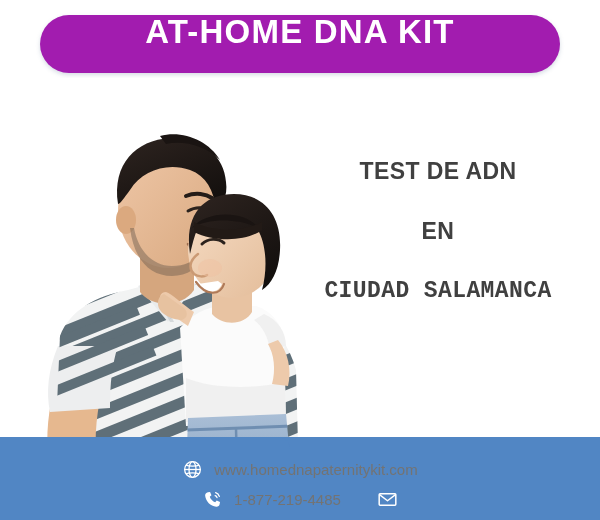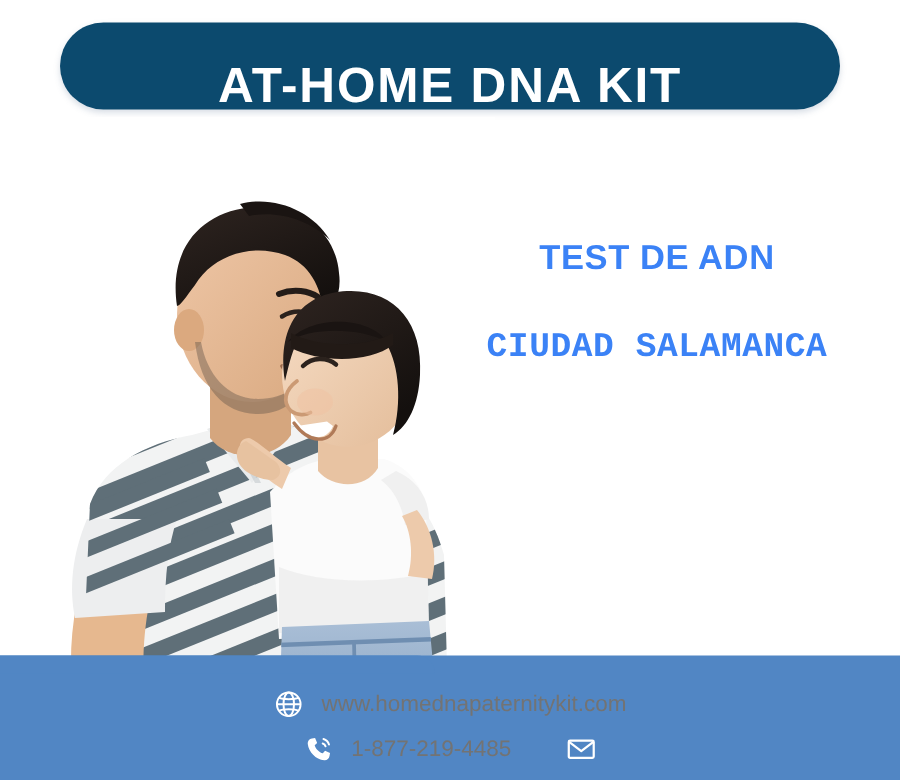--- a/index.html
+++ b/index.html
@@ -25,24 +25,24 @@
     top: 0;
     width: 600px;
     height: 88px;
   }
   .title-pill {
     position: absolute;
     left: 40px;
     top: 15px;
     width: 520px;
     height: 58px;
-    background: #0c4a6e;
+    background: #a21caf;
     border-radius: 29px;
     display: flex;
-    align-items: flex-end;
+    align-items: flex-start;
     justify-content: center;
     box-shadow: 0 2px 4px rgba(120,140,165,0.30);
   }
   .title-pill-text {
     color: #ffffff;
     font-size: 33px;
     font-weight: bold;
     letter-spacing: 1.2px;
     line-height: 1;
     white-space: nowrap;
@@ -61,21 +61,21 @@
 
   
   .headline-block {
     position: absolute;
     left: 300px;
     top: 160px;
     width: 276px;
     text-align: center;
   }
   .headline-line {
-    color: #3b82f6;
+    color: #404040;
     font-size: 23px;
     font-weight: bold;
     letter-spacing: 0.4px;
     line-height: 1;
     white-space: nowrap;
   }
   .headline-line.l1 { margin-bottom: 37px; }
   .headline-line.l2 { margin-bottom: 37px; }
   .headline-line.l3 { font-size: 23px; font-family: Liberation Mono, monospace; }
 
@@ -290,20 +290,21 @@
                C172 216 182 226 194 234 Z" fill="#edcaab"></path>
       <path d="M164 216 C158 218 156 226 160 232 C164 238 174 242 182 242
                C188 240 188 234 184 230 C178 226 170 220 164 216 Z" fill="#e7c2a0"></path>
 
       <path d="M278 262 C288 274 292 292 288 308 L272 306 C276 292 274 276 268 266 Z" fill="#edcaab"></path>
     </svg>
   </div>
 
   <div class="headline-block">
     <div class="headline-line l1">TEST DE ADN</div>
+    <div class="headline-line l2">EN</div>
     <div class="headline-line l3">CIUDAD SALAMANCA</div>
   </div>
 
   <div class="footer-bar"></div>
   <div class="footer-notch"></div>
 
   <div class="footer-content">
 
     <div class="footer-row row1">
       <div class="footer-item">

